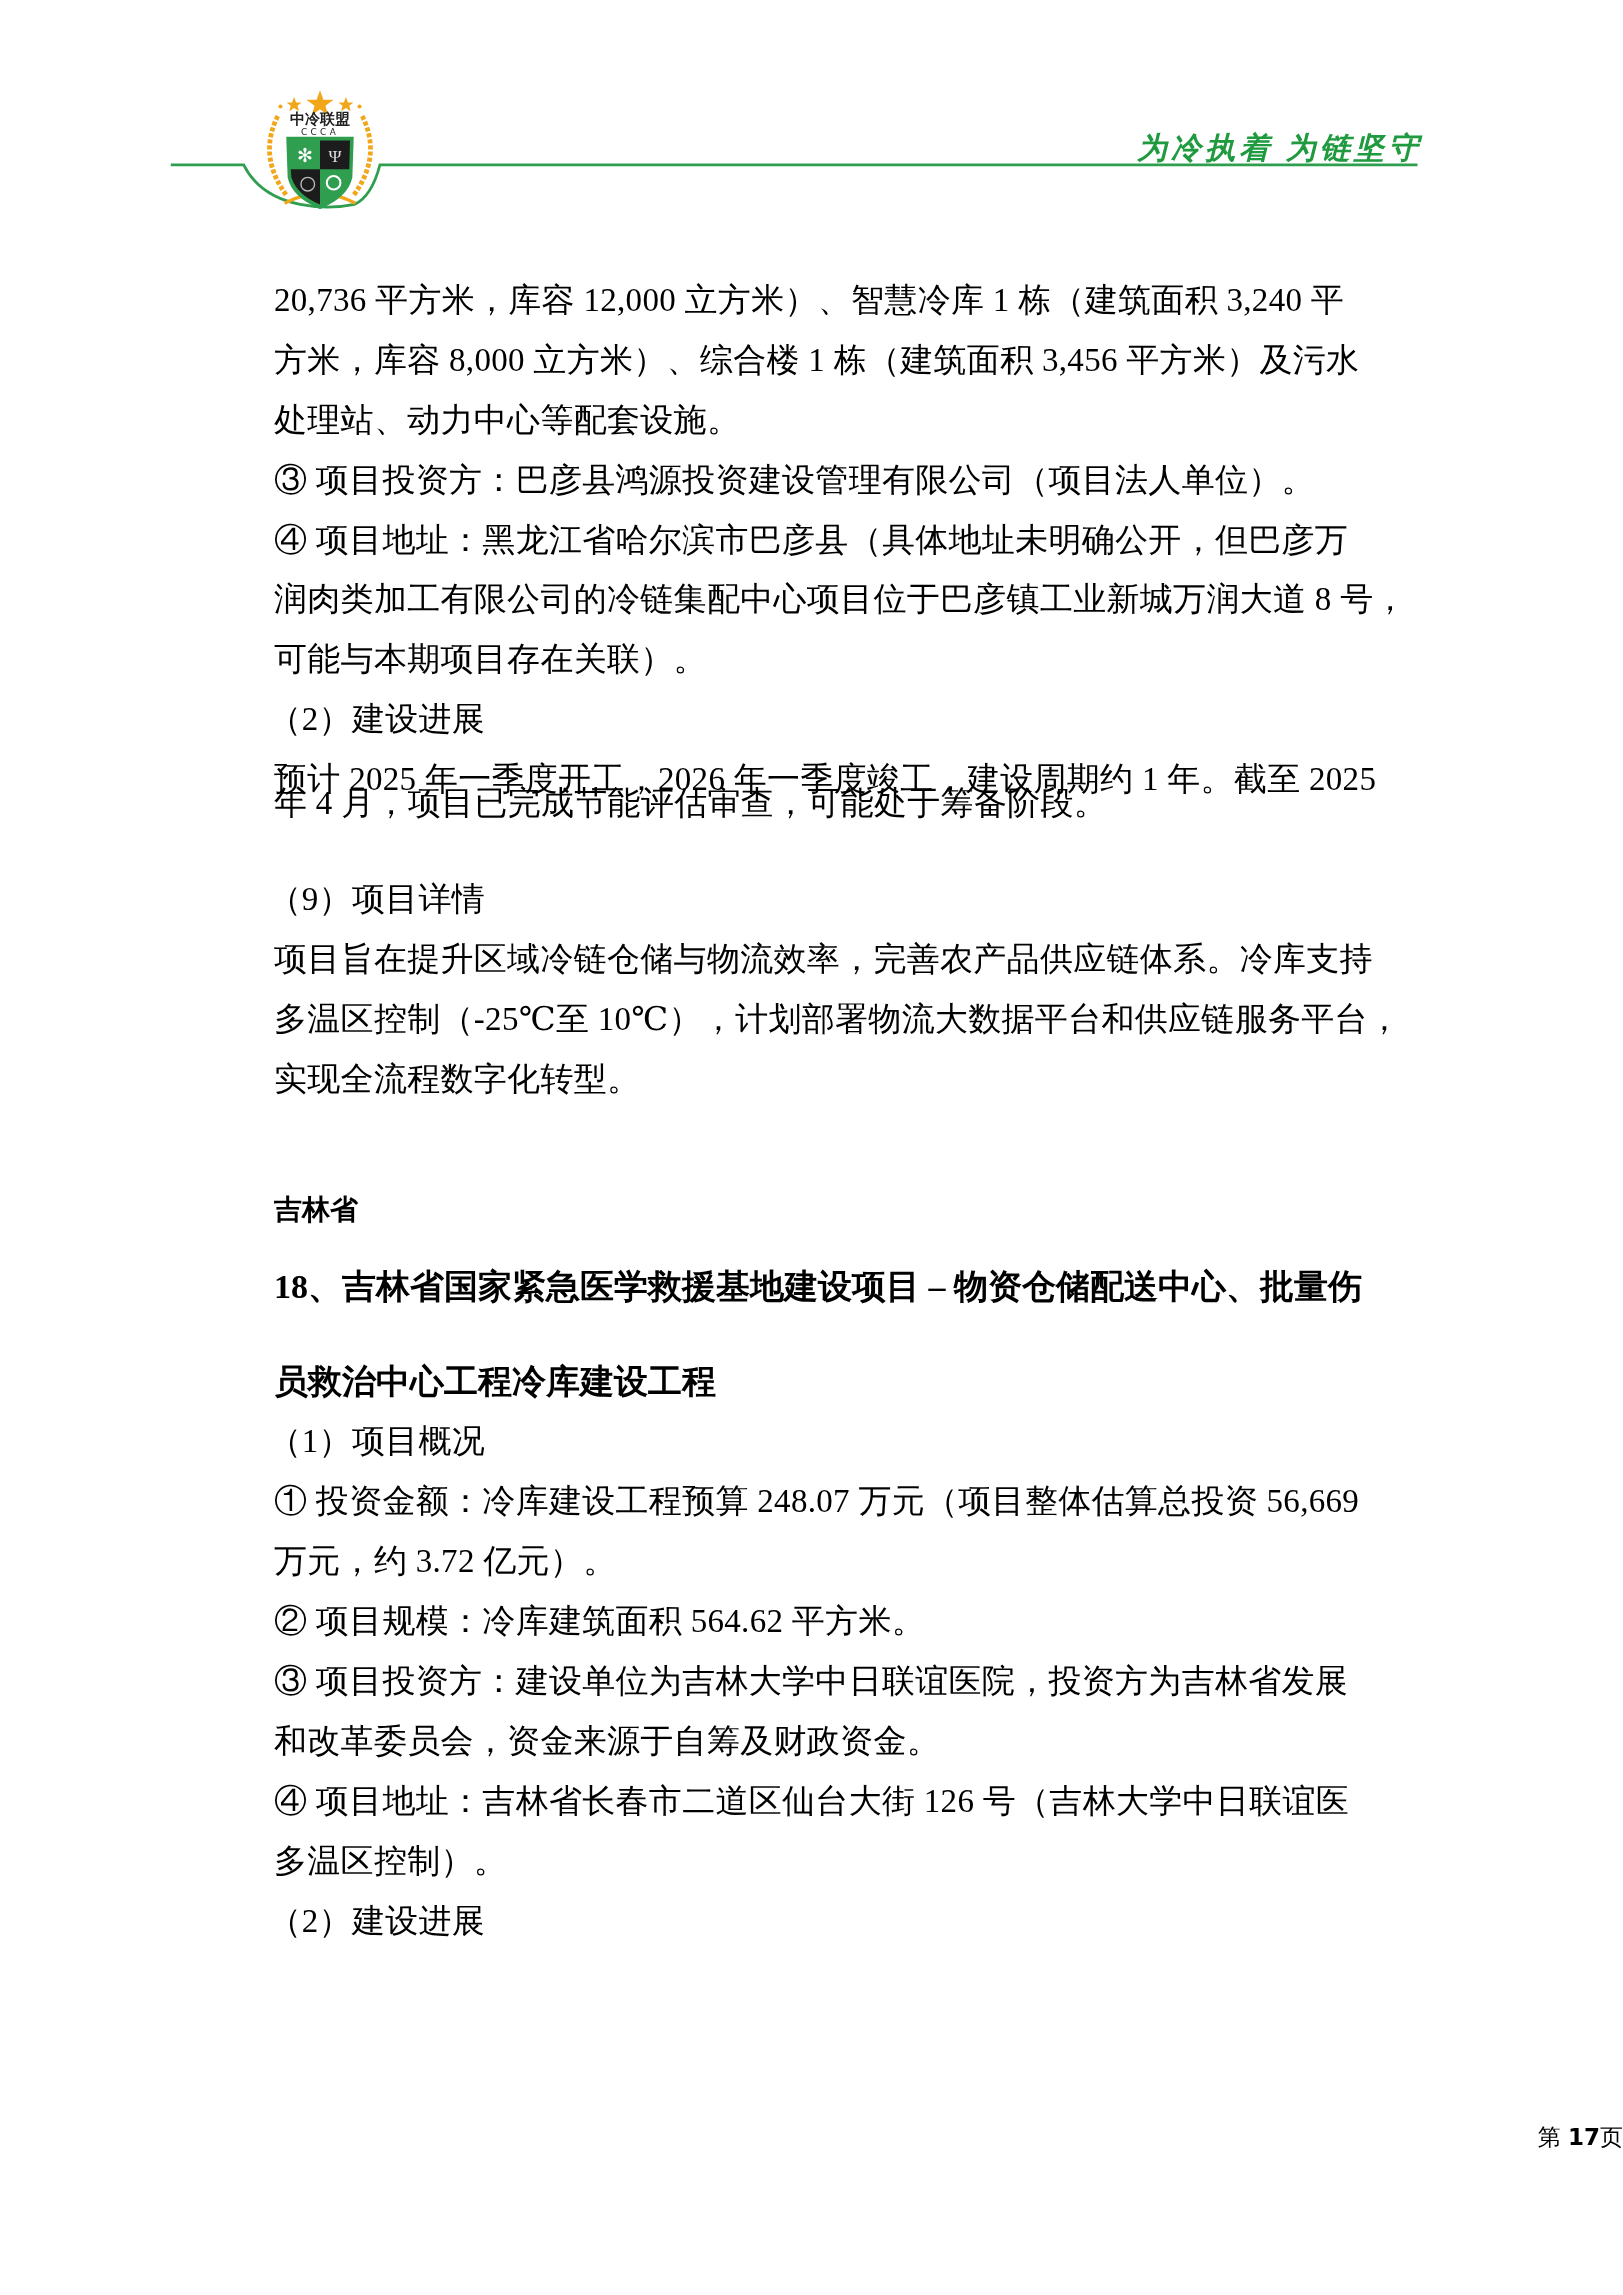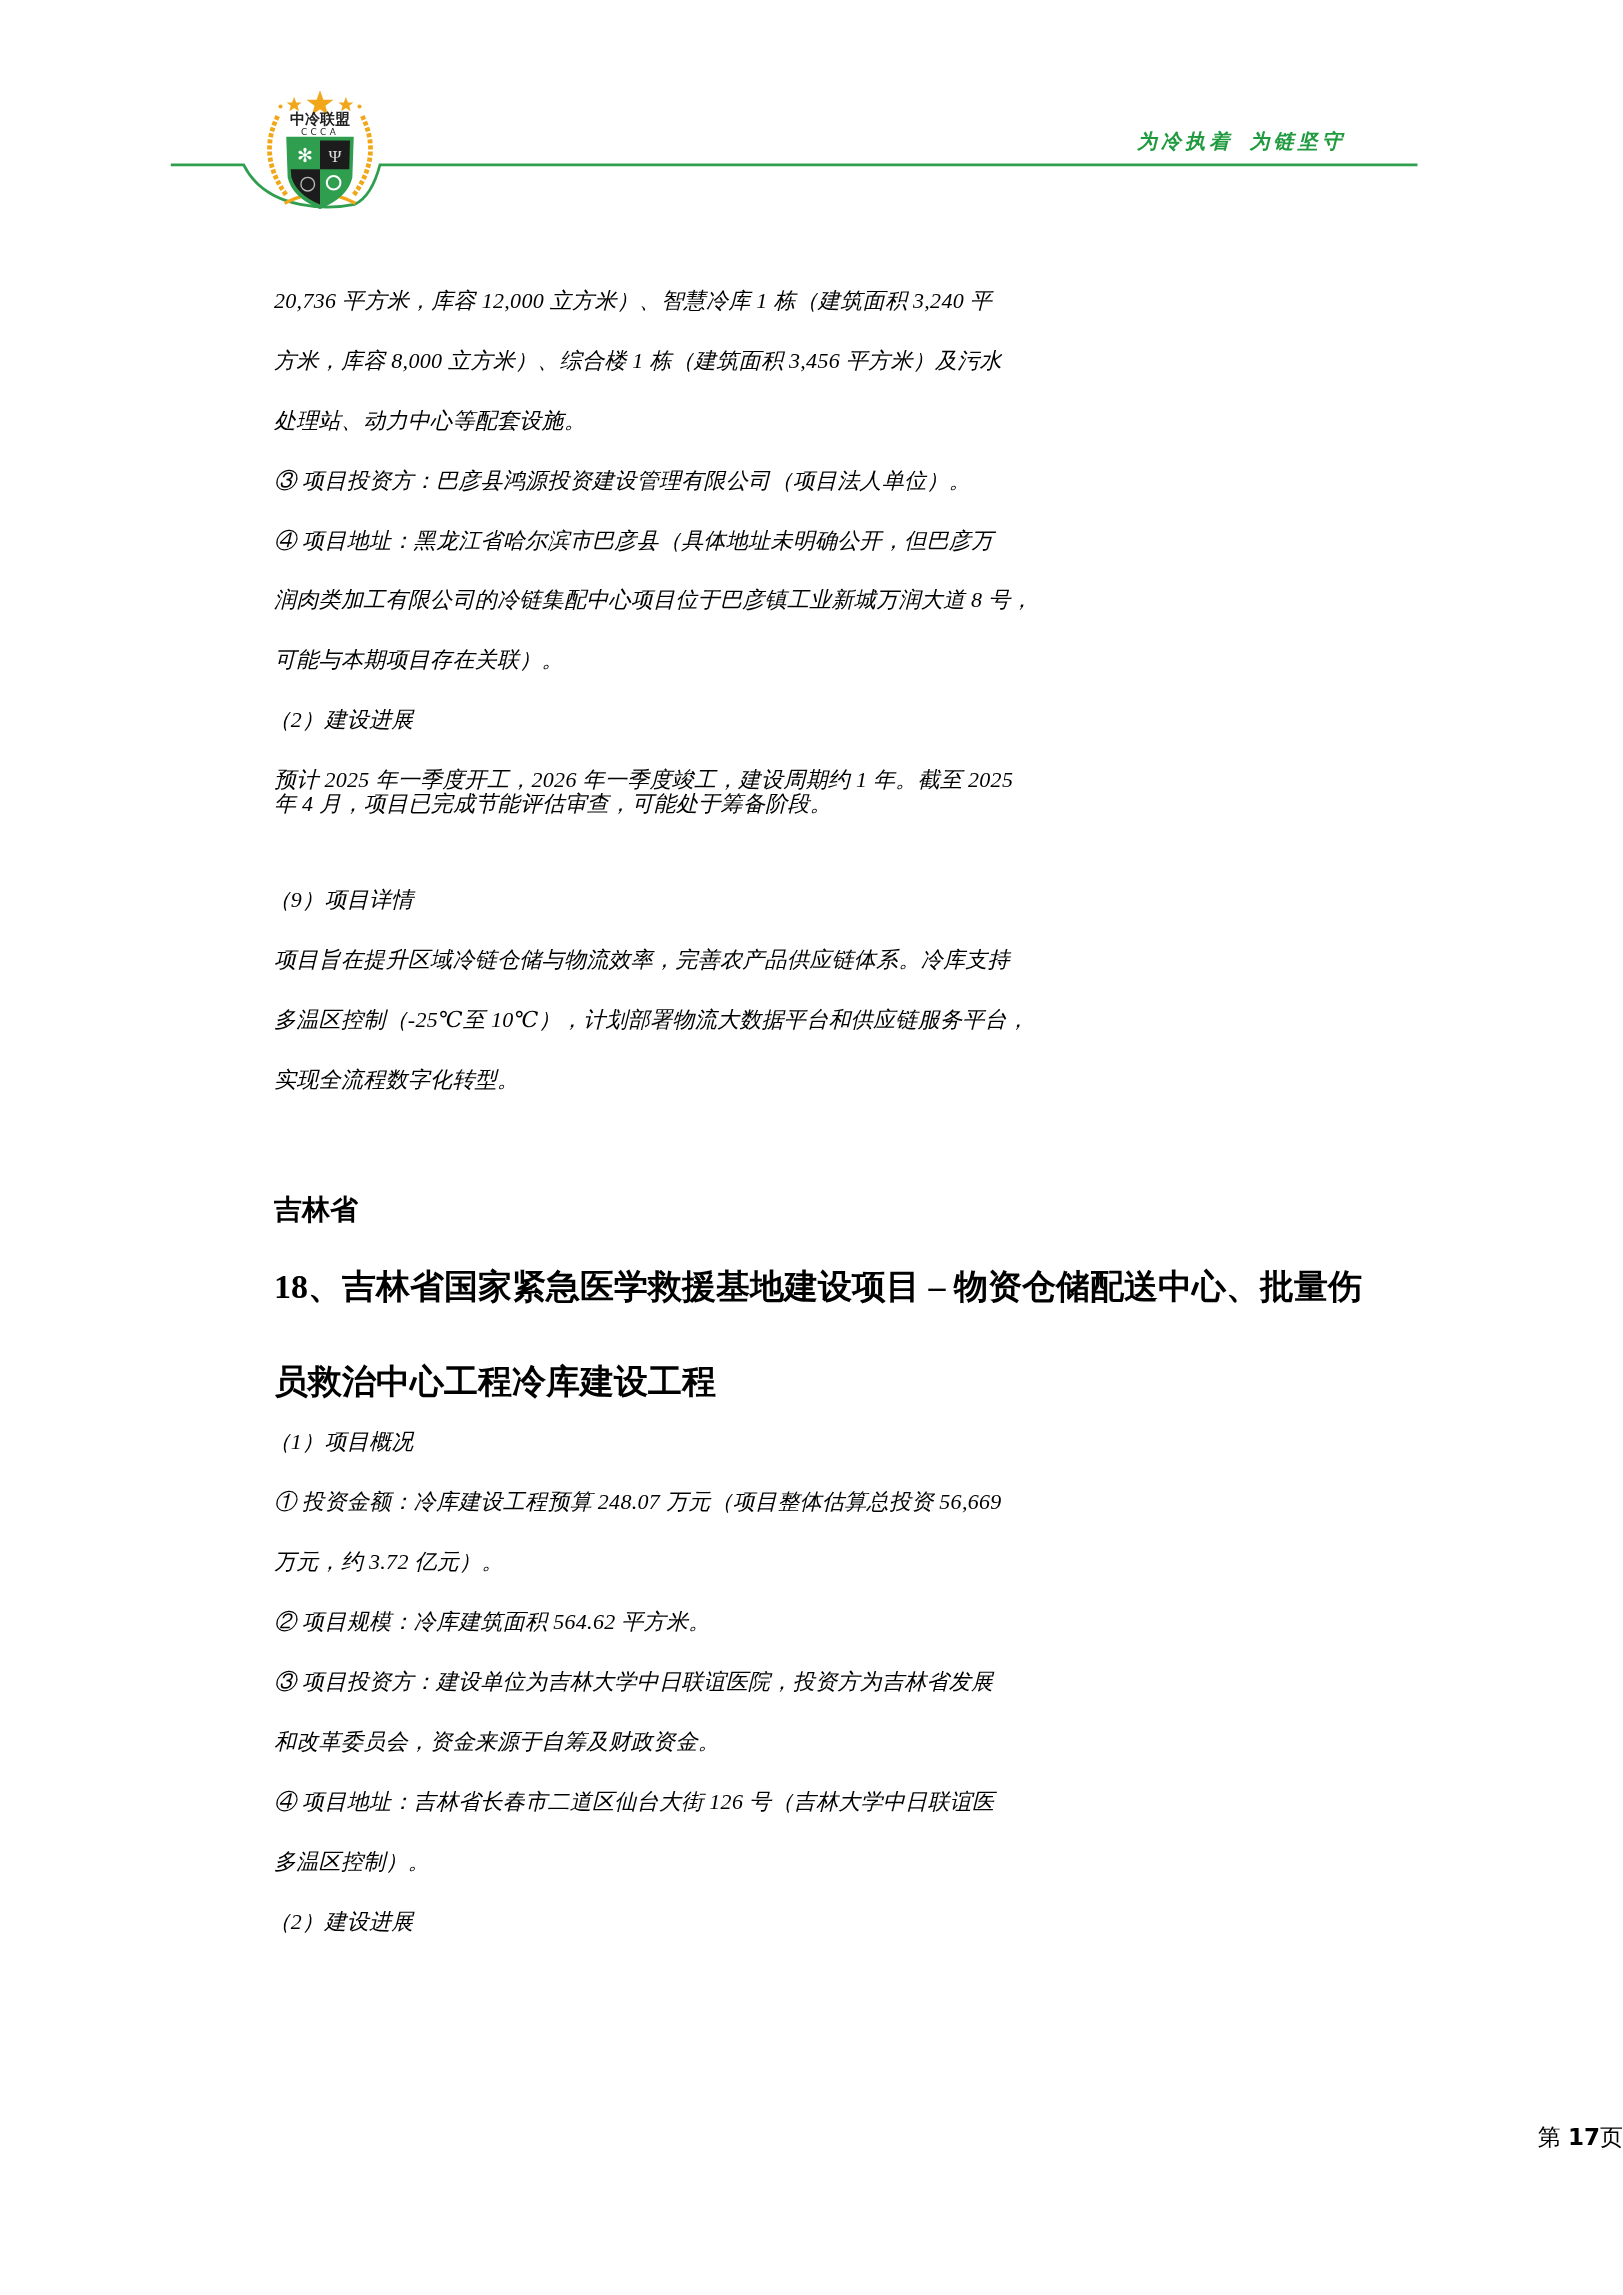--- a/index.html
+++ b/index.html
@@ -1,24 +1,24 @@
 <!DOCTYPE html>
 <html style="font-size:11px"><head>
 <meta charset="utf-8">
 <style>
   html, body { margin: 0; padding: 0; background: #ffffff; }
   body { width: 1623px; height: 2295px; position: relative; overflow: hidden;
          font-family: "Liberation Serif", "DejaVu Serif", serif; color: #000; }
   .header { position: absolute; left: 0; top: 0; width: 1623px; height: 218px; }
   .header svg { position: absolute; left: 0; top: 0; }
-  .slogan { position: absolute; left: 1137px; top: 128px; font-size: 20px; font-weight: bold;
+  .slogan { position: absolute; left: 1137px; top: 128px; font-size: 30px; font-weight: bold;
             font-style: italic; color: #1f9a3e; letter-spacing: 4.1px; white-space: nowrap;
-            font-family: Liberation Mono, monospace; }
+            font-family: Liberation Sans, sans-serif; }
   .content { position: absolute; left: 274px; top: 0; width: 1104px; }
-  .line { position: absolute; left: 0; font-size: 22px; line-height: 41px; white-space: nowrap; letter-spacing: 0.3px; font-style: italic; }
+  .line { position: absolute; left: 0; font-size: 33px; line-height: 41px; white-space: nowrap; letter-spacing: 0.3px; }
   .province { position: absolute; left: 0; font-size: 28px; line-height: 48px; font-weight: bold; white-space: nowrap; }
   .title-line { position: absolute; left: 0; font-size: 34px; line-height: 42px; font-weight: bold; white-space: nowrap; }
   .footer { position: absolute; left: 0; width: 1623px; top: 2122px; text-align: right; font-size: 23px;
             font-family: "DejaVu Sans", "Liberation Sans", sans-serif; }
   .footer .num { font-weight: bold; }
 </style>
 </head>
 <body>
 
 <div class="header">

